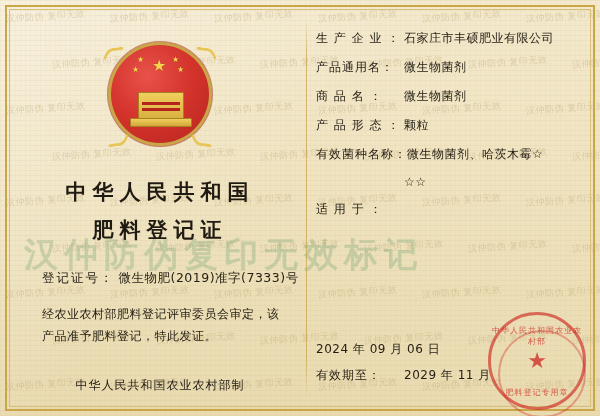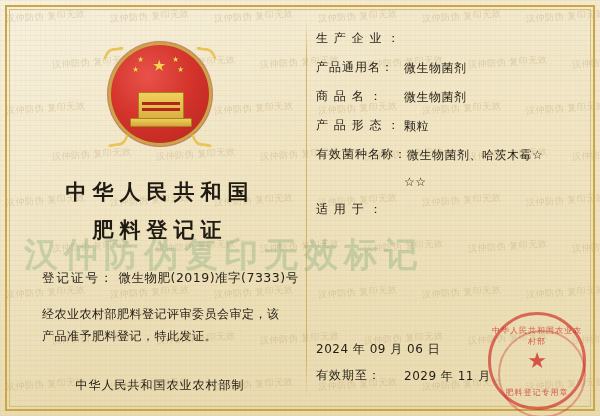--- a/index.html
+++ b/index.html
@@ -198,21 +198,21 @@
 
   
   #right-col {
     position: absolute;
     left: 316px;
     top: 30px;
     width: 272px;
   }
   .field {
     display: flex;
-    align-items: center;
+    align-items: flex-start;
     margin-bottom: 12px;
     font-size: 12px;
     color: #231d14;
   }
   .field .fl {
     flex: 0 0 88px;
     letter-spacing: 1px;
     white-space: nowrap;
   }
   .field .fv {
@@ -383,20 +383,21 @@
 
     <div id="statement">经农业农村部肥料登记评审委员会审定，该产品准予肥料登记，特此发证。</div>
   </div>
 
   <div id="divider"></div>
 
   <div id="right-col">
 
     <div class="field">
       <div class="fl">生 产 企 业 ：</div>
+      <div class="fv">石家庄市丰硕肥业有限公司</div>
     </div>
 
     <div class="field">
       <div class="fl">产品通用名：</div>
       <div class="fv">微生物菌剂</div>
     </div>
 
     <div class="field">
       <div class="fl">商 品 名 ：</div>
       <div class="fv">微生物菌剂</div>

